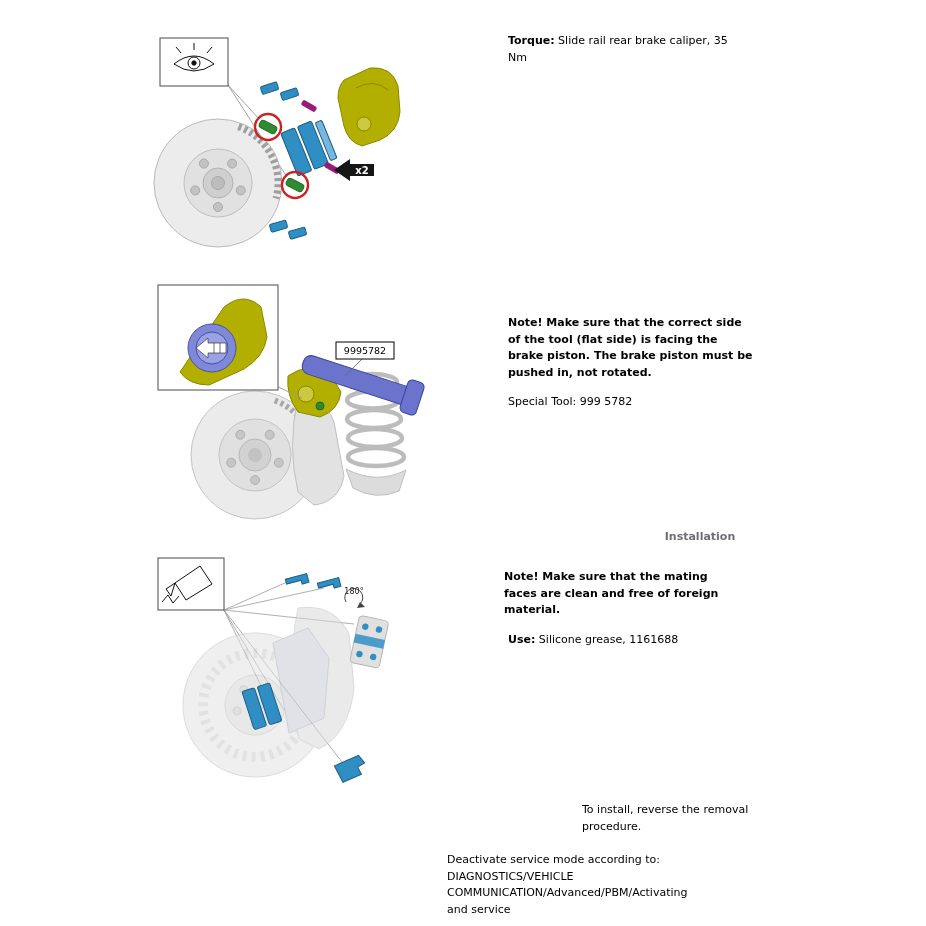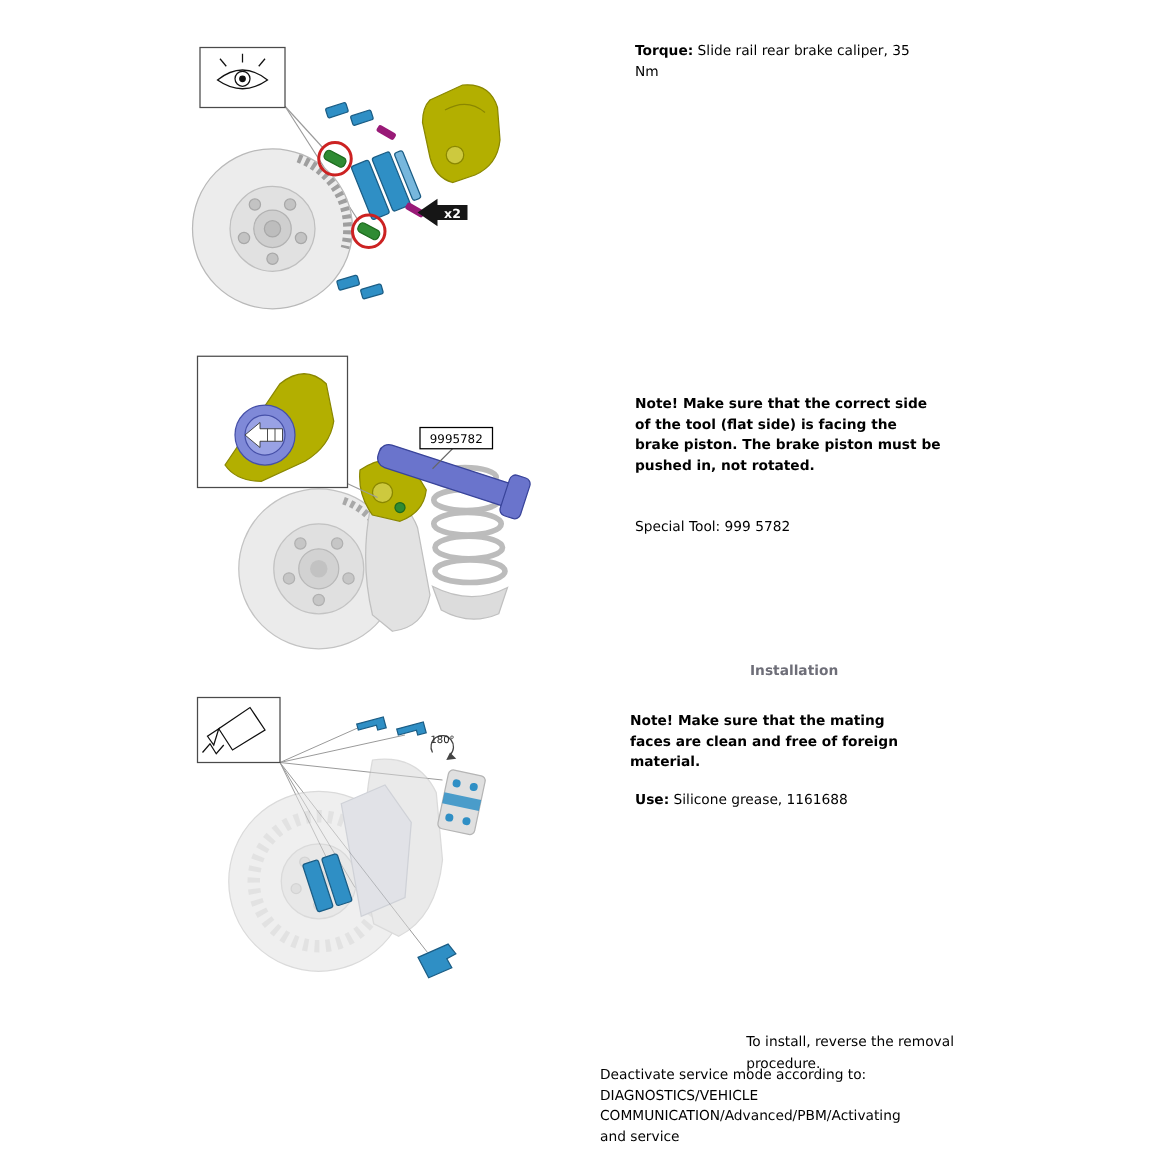--- a/index.html
+++ b/index.html
@@ -7,21 +7,21 @@
   body {
     width: 926px; height: 926px; position: relative; overflow: hidden;
     font-family: "DejaVu Sans", "Liberation Sans", sans-serif;
     color: #000;
   }
   .page { position: absolute; left: 0; top: 0; width: 926px; height: 926px; background: #fff; }
   .fig { position: absolute; }
   .txt { position: absolute; font-size: 11px; line-height: 16.6px; }
   .bold { font-weight: bold; }
   .heading { font-weight: bold; color: var(--heading-gray, #6e6e78); }
-  .pre { white-space: pre-line; margin-left: 33px; }
+  .pre { white-space: pre-line; }
   svg text { font-family: "DejaVu Sans", "Liberation Sans", sans-serif; }
   .c-yellow  { fill: var(--caliper-yellow, #b3af00); }
   .c-blue    { fill: var(--pad-blue, #2f8fc5); }
   .c-blue2   { fill: var(--tool-blue, #6a74cc); }
   .c-green   { fill: var(--pin-green, #2f8b33); }
   .c-magenta { fill: var(--bolt-magenta, #991a77); }
   .s-red     { stroke: var(--highlight-red, #cc2222); }
 </style>
 </head>
 <body>
@@ -235,30 +235,30 @@
       </g>
     </g>
   </svg>
 
   <div class="txt" style="left:508px; top:33px; width:228px;">
     <span class="bold">Torque:</span><span> Slide rail rear brake caliper, 35 Nm</span>
   </div>
 
   <div class="txt bold" style="left:508px; top:296px; width:245px;margin-top:19px;">Note! Make sure that the correct side of the tool (flat side) is facing the brake piston. The brake piston must be pushed in, not rotated.</div>
 
-  <div class="txt" style="left:508px; top:414px; width:240px;">Special Tool: 999 5782</div>
-
-  <div class="txt heading" style="left:600px; top:529px; width:200px;">Installation</div>
+  <div class="txt" style="left:508px; top:394px; width:240px;">Special Tool: 999 5782</div>
+
+  <div class="txt heading" style="left:600px; top:529px; width:200px;text-align:center;">Installation</div>
 
   <div class="txt bold" style="left:504px; top:569px; width:235px;">Note! Make sure that the mating faces are clean and free of foreign material.</div>
 
   <div class="txt" style="left:508px; top:632px; width:240px;">
     <span class="bold">Use:</span><span> Silicone grease, 1161688</span>
   </div>
 
-  <div class="txt" style="left:597px; top:802px; width:185px;margin-top:24px;">To install, reverse the removal procedure.</div>
+  <div class="txt" style="left:582px; top:802px; width:185px;">To install, reverse the removal procedure.</div>
 
   <div class="txt pre" style="left:447px; top:852px; width:320px;">Deactivate service mode according to:
 DIAGNOSTICS/VEHICLE
 COMMUNICATION/Advanced/PBM/Activating
 and service</div>
 
 </div>
 
 </body></html>

